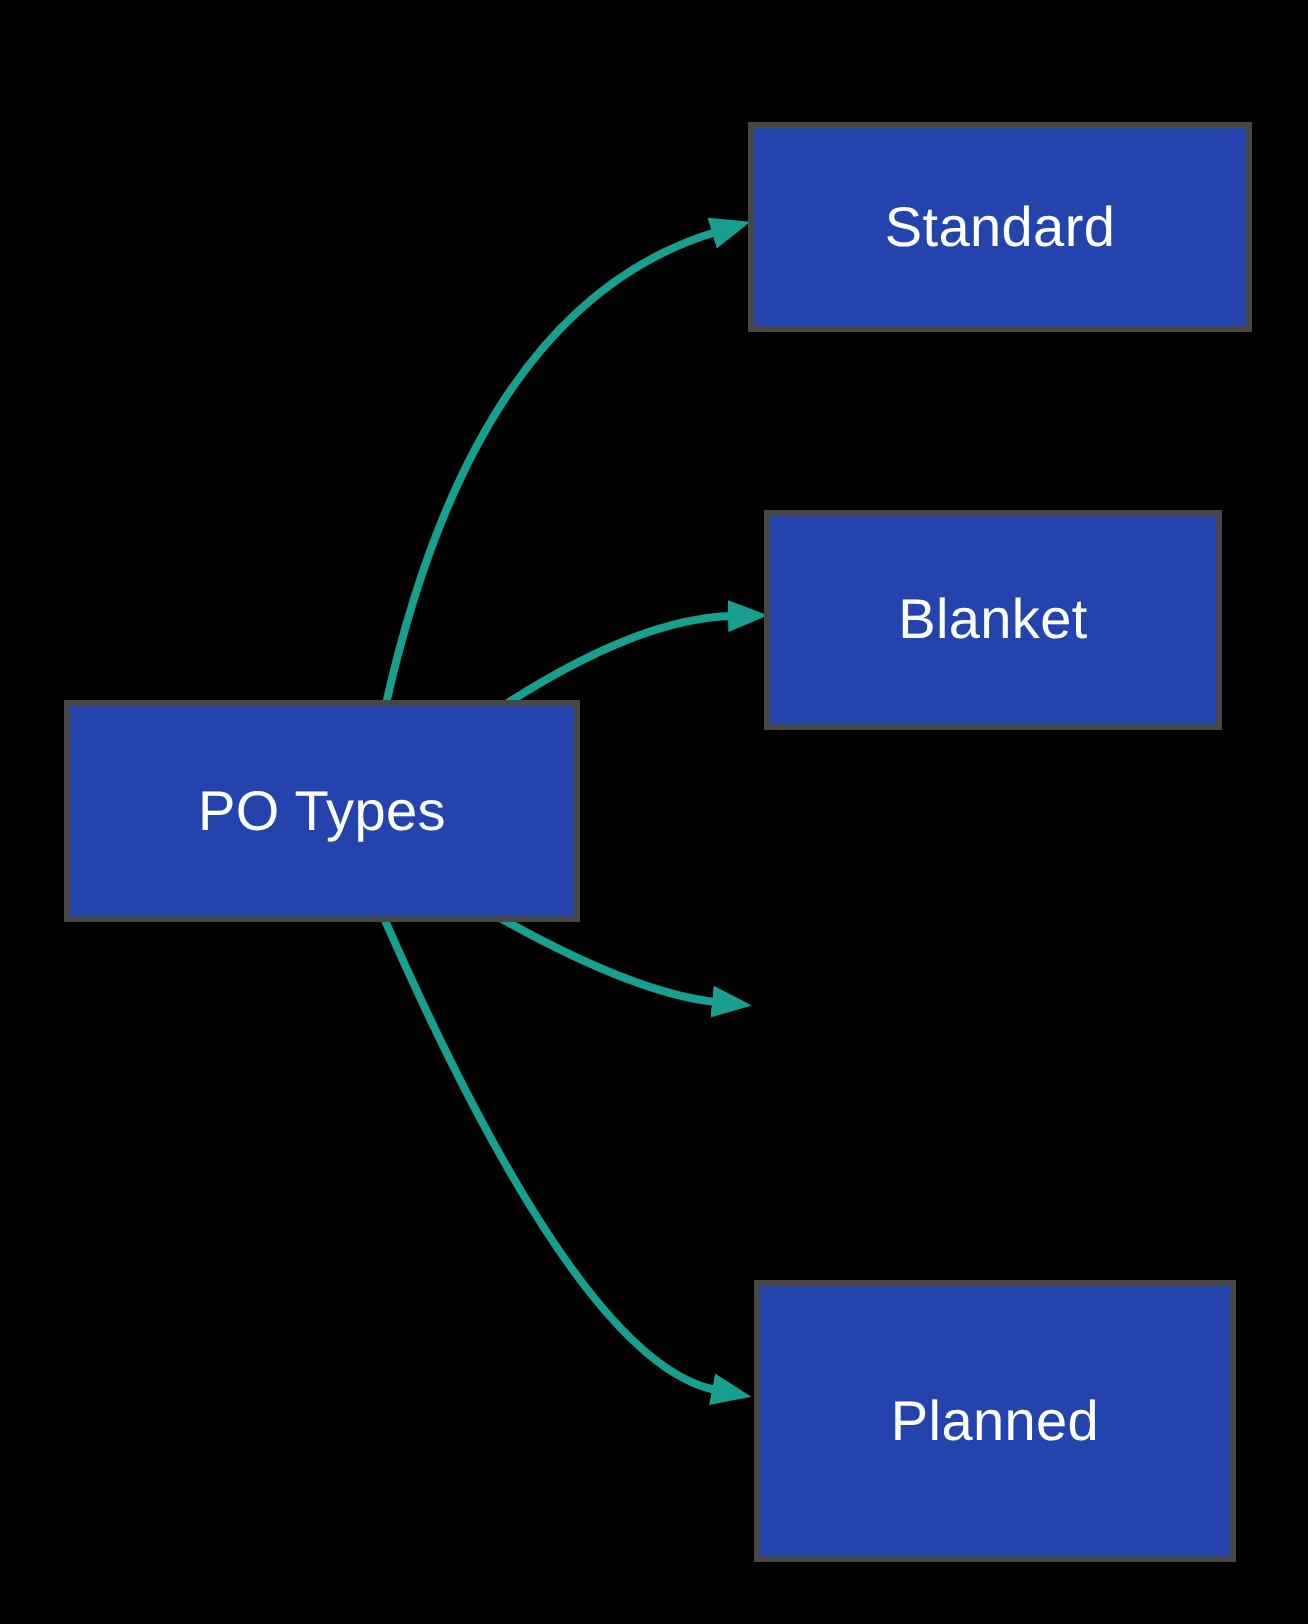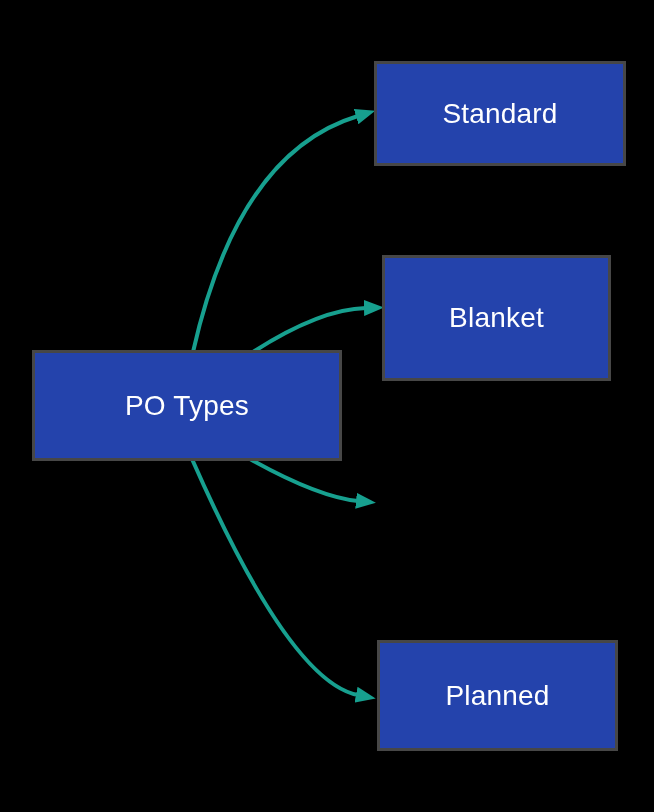--- a/index.html
+++ b/index.html
@@ -39,25 +39,25 @@
     align-items: center;
     justify-content: center;
   }
   .node-label {
     color: var(--node_text);
     font-size: 28px;
     font-weight: 500;
     letter-spacing: 0.2px;
     white-space: nowrap;
   }
-  #node-po-types  { left: 35px;  top: 353px; width: 304px; height: 105px; }
+  #node-po-types  { left: 35px;  top: 353px; width: 252px; height: 105px; }
   #node-standard  { left: 377px; top: 64px;  width: 246px; height: 99px;  }
-  #node-blanket   { left: 385px; top: 258px; width: 223px; height: 120px; }
+  #node-blanket   { left: 385px; top: 258px; width: 223px; height: 104px; }
   #node-contract  { left: 377px; top: 450px; width: 240px; height: 105px; }
-  #node-planned   { left: 380px; top: 643px; width: 235px; height: 105px; }
+  #node-planned   { left: 380px; top: 643px; width: 235px; height: 135px; }
 </style>
 </head>
 <body>
 
 <div class="canvas">
 
   <svg class="edges-layer" width="654" height="812" viewBox="0 0 654 812" xmlns="http://www.w3.org/2000/svg">
     <defs>
       <marker id="arrowhead" markerUnits="userSpaceOnUse" markerWidth="20" markerHeight="16" viewBox="0 0 10 8" refX="1" refY="4" orient="auto">
         <path class="arrowhead-shape" d="M0,0 L10,4 L0,8 Z"></path>

